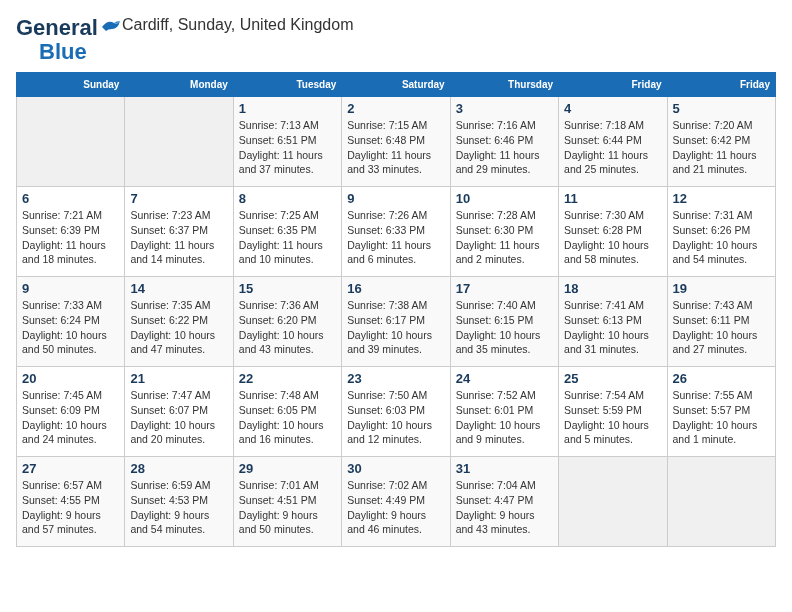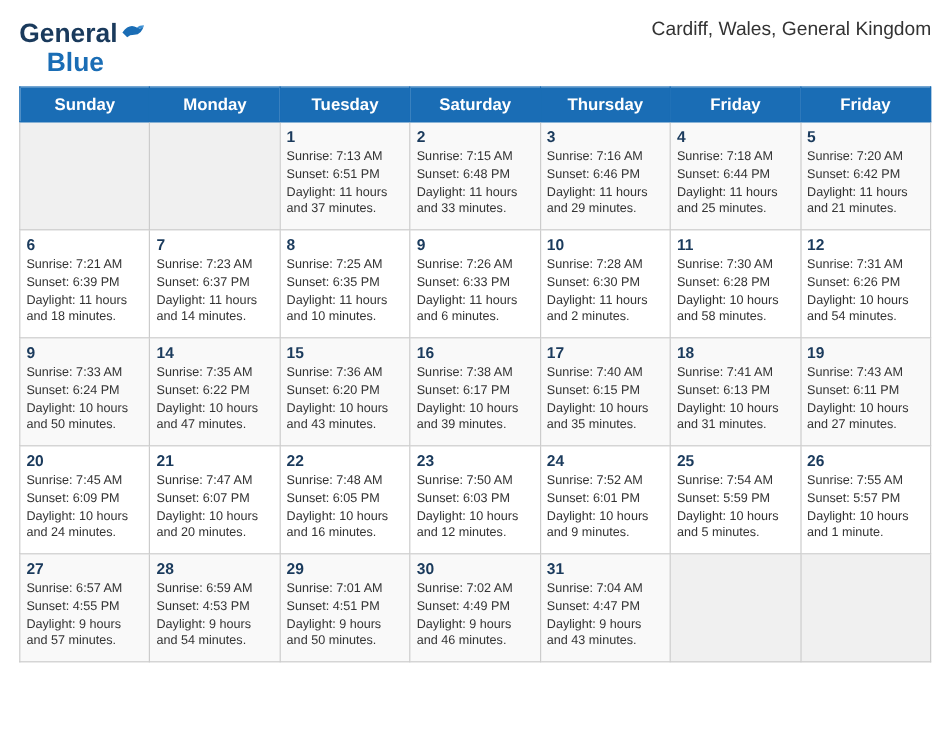--- a/index.html
+++ b/index.html
@@ -5,21 +5,20 @@
     * { margin: 0; padding: 0; box-sizing: border-box; }
     body {
       font-family: Arial, sans-serif;
       background: #fff;
       width: 792px;
       min-height: 612px;
       padding: 16px;
     }
     .header-area {
       display: flex;
-      justify-content: space-between;
       align-items: flex-start;
       margin-bottom: 8px;
     }
     .logo {
       display: flex;
       flex-direction: column;
       align-items: flex-start;
       font-size: 22px;
       font-weight: bold;
       color: #1a3a5c;
@@ -40,23 +39,23 @@
       color: #333;
     }
     table {
       width: 100%;
       border-collapse: collapse;
       font-size: 11px;
     }
     thead tr th {
       background-color: #1a6db5;
       color: #fff;
-      text-align: center;
+      text-align: right;
       padding: 6px 5px;
-      font-size: 14px;
+      font-size: 10px;
       font-weight: bold;
       border: 1px solid #1a6db5;
     }
     tbody tr td {
       border: 1px solid #ccc;
       vertical-align: top;
       padding: 4px 5px;
       height: 90px;
       width: 108px;
       background: #fff;
@@ -89,21 +88,21 @@
       <span>General</span><span style="display:inline-block;margin-left:2px;">
         <svg width="22" height="18" viewBox="0 0 22 18" fill="none">
           <path d="M2 10 Q8 2 14 6 Q18 8 20 4 Q18 12 12 12 Q8 12 6 14 Z" fill="#1a6db5"></path>
           <path d="M14 6 Q16 4 20 4 Q18 8 14 6Z" fill="#3a8fd5"></path>
         </svg>
       </span>
     </div>
     <div><span style="color:#1a6db5;font-size:22px;font-weight:bold;margin-left:23px;">Blue</span></div>
   </div>
   <div class="title-area">
-    <h2>Cardiff, Wales, General Kingdom</h2>
+    <h2>Cardiff, Sunday, United Kingdom</h2>
   </div>
 </div>
 
 <table>
   <thead>
     <tr id="thead-row">
         <th>Sunday</th>
         <th>Monday</th>
         <th>Tuesday</th>
         <th>Saturday</th>

